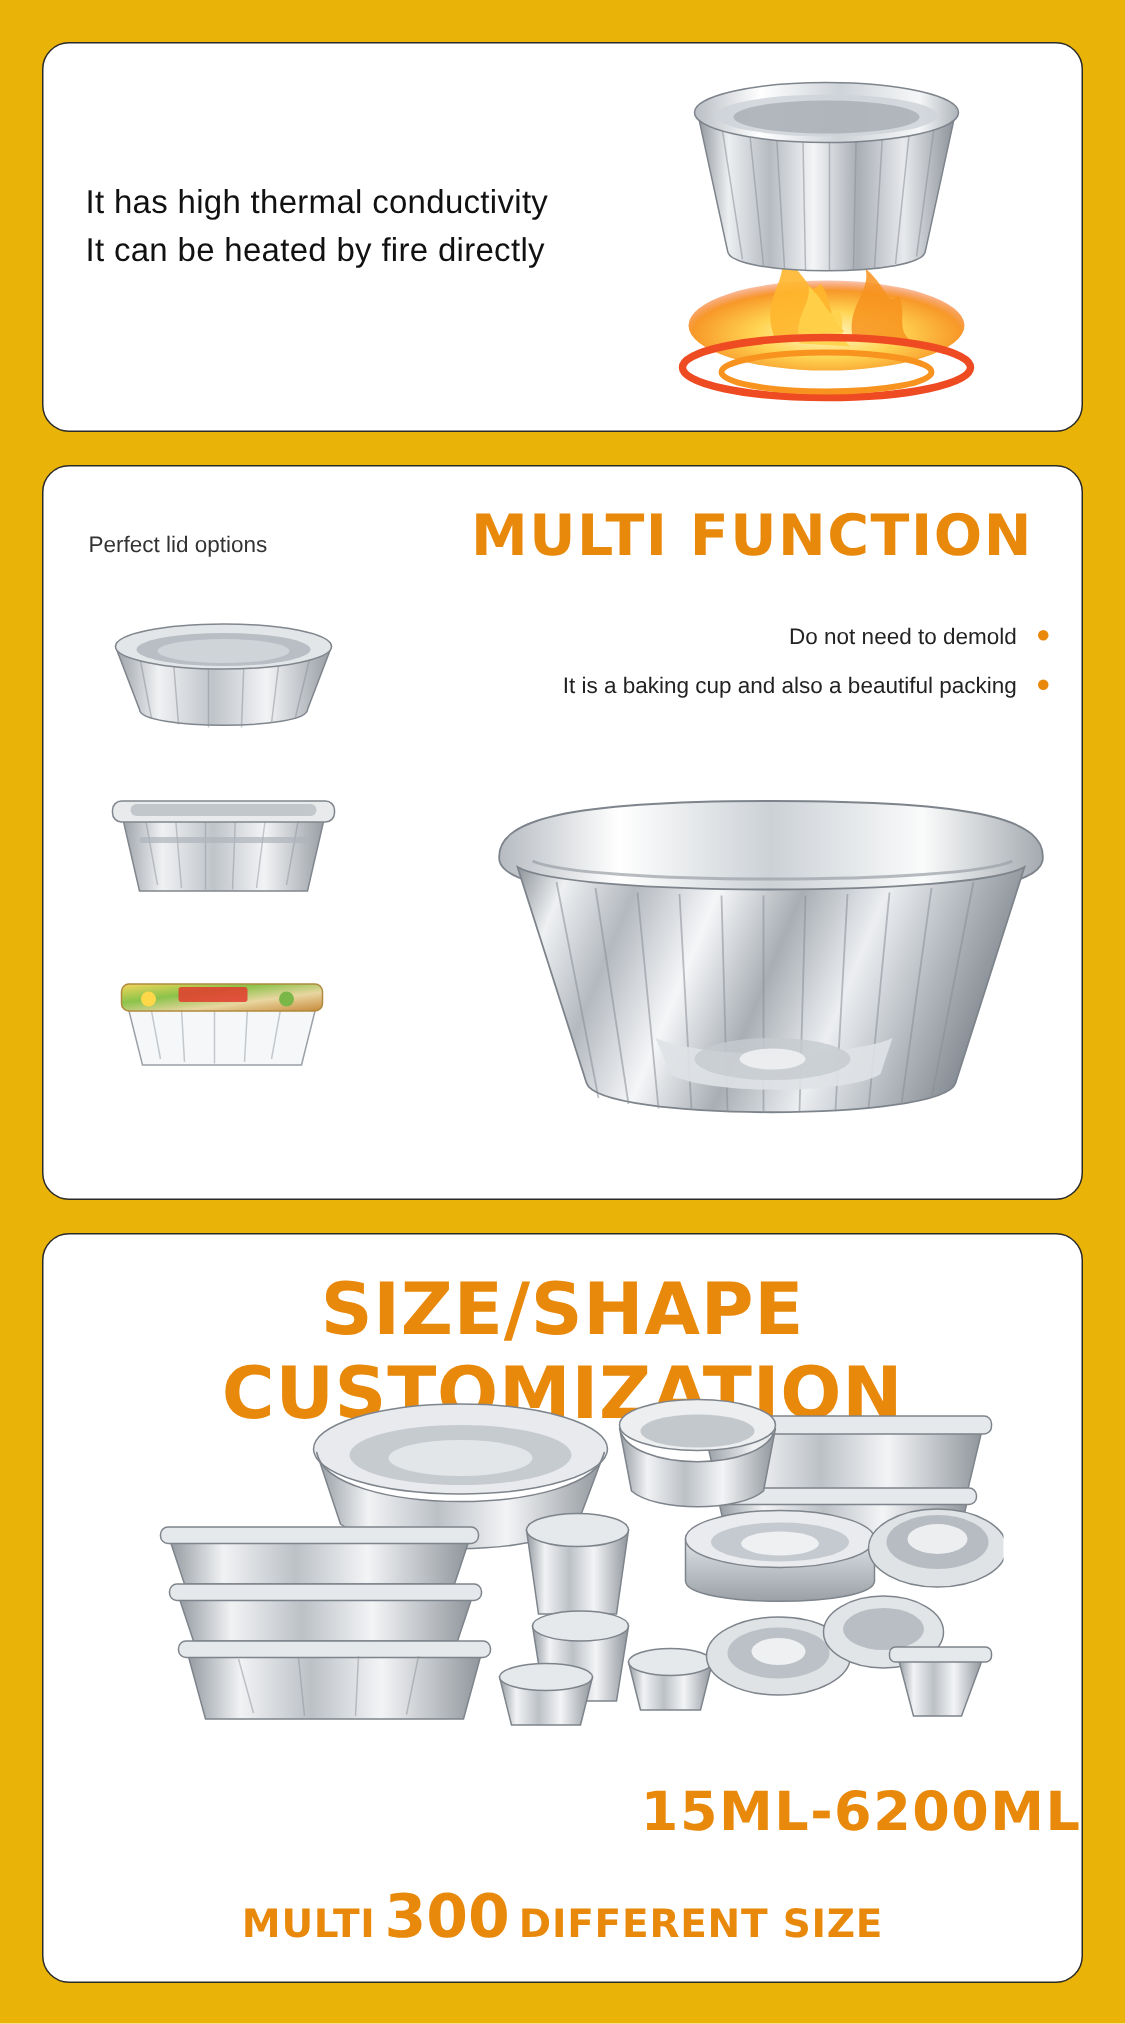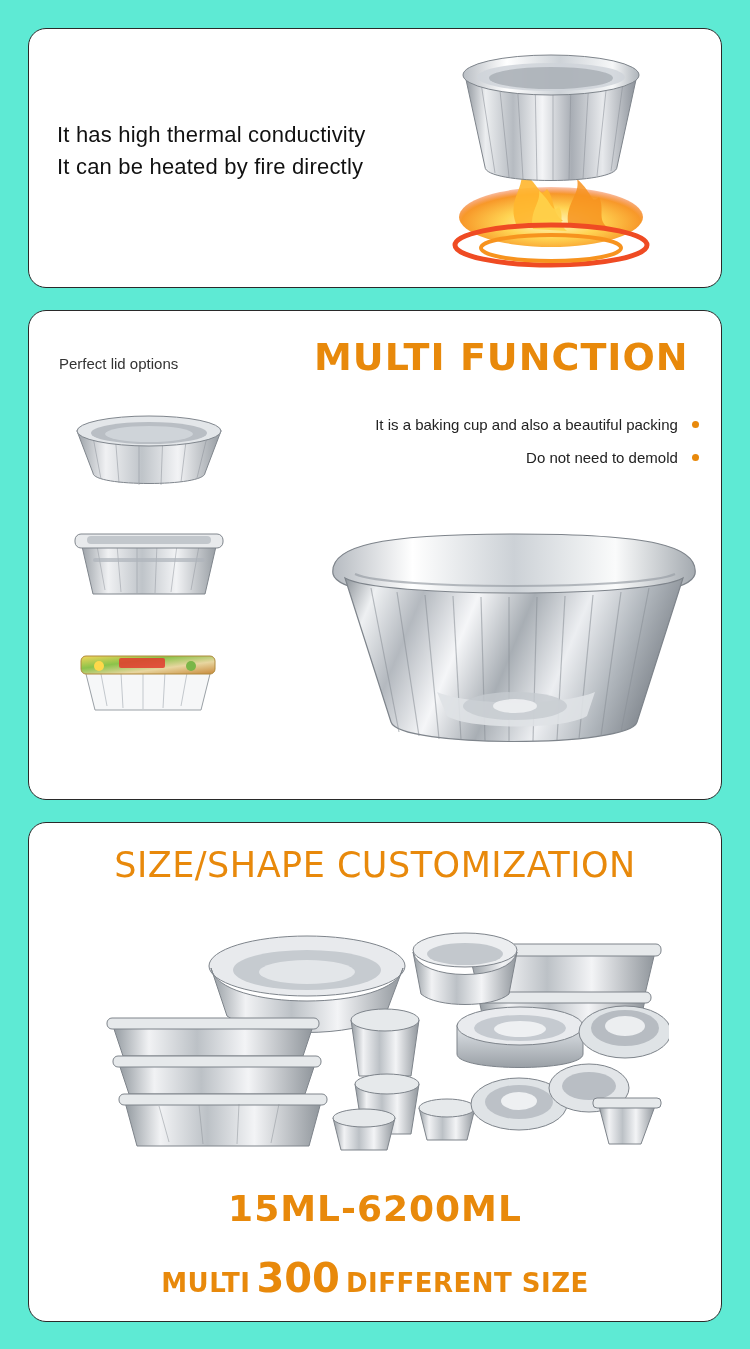--- a/index.html
+++ b/index.html
@@ -13,21 +13,21 @@
     font-family: "Liberation Sans", sans-serif;
     color: #1a1a1a;
     position: relative;
     overflow: hidden;
   }
 
   .page {
     width: 750px;
     height: 1349px;
     position: relative;
-    background: #5eead4;
+    background: #eab308;
     padding: 0;
     box-sizing: border-box;
   }
 
   .card {
     position: absolute;
     background: #ffffff;
     border: 1px solid #2a2a2a;
     border-radius: 18px;
     box-sizing: border-box;
@@ -132,38 +132,38 @@
     top: 822px;
     width: 694px;
     height: 500px;
   }
   .size-title {
     position: absolute;
     left: 0;
     right: 0;
     top: 22px;
     text-align: center;
-    font-size: 35px;
-    font-weight: normal;
+    font-size: 48px;
+    font-weight: bold;
     color: #E8890B;
     letter-spacing: 0.5px;
     font-family: "DejaVu Sans", sans-serif;
   }
   .size-art {
     position: absolute;
     left: 60px;
     top: 85px;
     width: 580px;
     height: 260px;
   }
   .size-range {
     position: absolute;
     left: 0; right: 0;
     top: 365px;
-    text-align: center;
+    text-align: right;
     font-size: 36px;
     font-weight: bold;
     color: #E8890B;
     letter-spacing: 1px;
     font-family: "DejaVu Sans", sans-serif;
   }
   .size-over {
     position: absolute;
     left: 0; right: 0;
     top: 432px;
@@ -250,25 +250,25 @@
   </div>
 
   <div class="card" id="panel-multi">
 
     <div class="lid-caption">Perfect lid options</div>
 
     <div class="multi-title">MULTI FUNCTION</div>
 
     <div class="bullets">
       <div class="bullet-row">
-        <span>It is a baking cup and also a beautiful packing</span>
+        <span>Do not need to demold</span>
         <span class="bullet-dot"></span>
       </div>
       <div class="bullet-row">
-        <span>Do not need to demold</span>
+        <span>It is a baking cup and also a beautiful packing</span>
         <span class="bullet-dot"></span>
       </div>
     </div>
 
     <div class="lid-thumb" id="lid-round">
       <svg viewBox="0 0 180 95" width="180" height="95">
         <defs>
           <linearGradient id="foilB" x1="0" y1="0" x2="1" y2="0">
             <stop offset="0%" stop-color="#9aa0a6"></stop>
               <stop offset="20%" stop-color="#f0f1f3"></stop>

